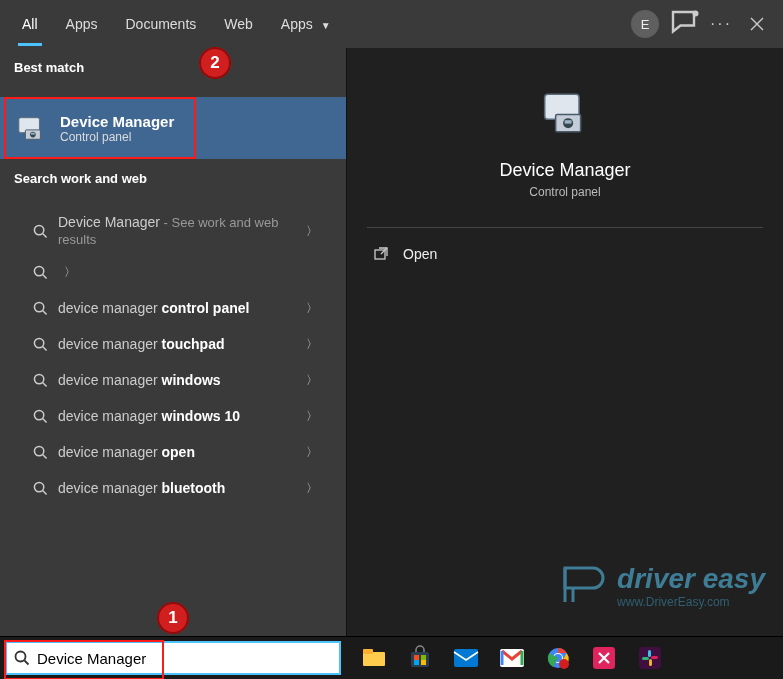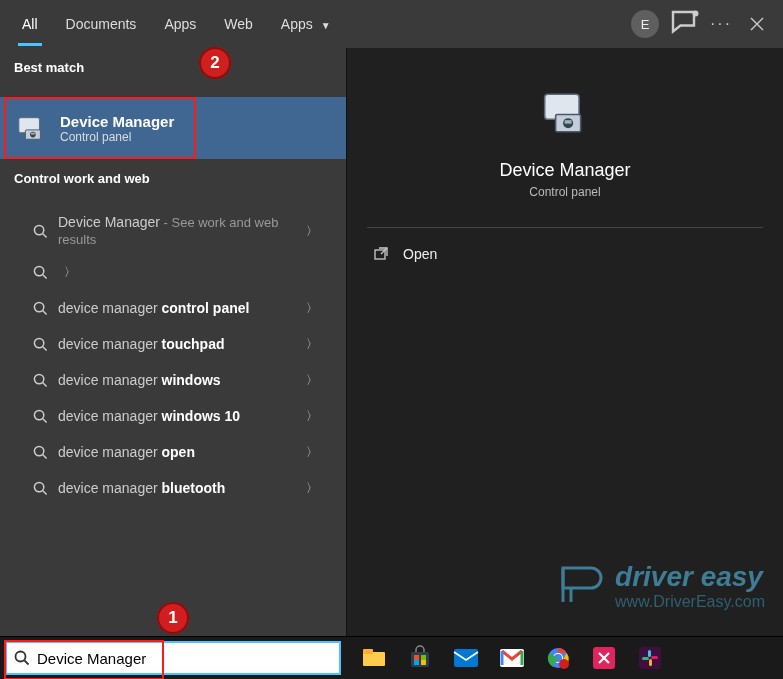--- a/index.html
+++ b/index.html
@@ -84,21 +84,21 @@
   .action .aico { width: 24px; display: flex; align-items: center; justify-content: center; margin-right: 10px; }
   .action .aico svg { width: 16px; height: 16px; }
 
   
   .watermark {
     position: absolute; right: 18px; bottom: 22px; display: flex; align-items: center;
     color: #3b6b7e; font-style: italic; font-weight: 600;
   }
   .watermark .logo svg { width: 52px; height: 52px; margin-right: 8px; }
   .watermark .big { font-size: 28px; color: #3f7d96; }
-  .watermark .small { font-size: 16px; color: #2f5f72; font-style: normal; font-weight: 400; }
+  .watermark .small { font-size: 12px; color: #2f5f72; font-style: normal; font-weight: 400; }
 
   
   .bubble {
     position: absolute; width: 32px; height: 32px; border-radius: 50%;
     background: #d11e1e; color: #fff; font-weight: 700; font-size: 17px;
     display: flex; align-items: center; justify-content: center;
     box-shadow: 0 0 0 2px #8c0c0c inset; z-index: 50;
   }
   .bubble.b1 { left: 157px; top: 602px; }
   .bubble.b2 { left: 199px; top: 47px; }
@@ -128,22 +128,22 @@
   .tb-icon { width: 46px; height: 43px; display: flex; align-items: center; justify-content: center; cursor: pointer; }
 
   
   svg { overflow: visible; }
 </style>
 </head>
 <body>
 
 <div class="tabs">
   <div class="tab active">All</div>
+  <div class="tab">Apps</div>
   <div class="tab">Documents</div>
-  <div class="tab">Apps</div>
   <div class="tab">Web</div>
   <div class="tab">
     <span>Apps</span>
     <span class="chev">▼</span>
   </div>
   <div class="tabs-spacer"></div>
   <div class="avatar">E</div>
   <div class="titleicon">
     <svg viewBox="0 0 24 24" fill="none" stroke="#ccc" stroke-width="1.6">
       <path d="M4 4h14v9H9l-5 4V4z"></path>
@@ -172,21 +172,21 @@
           <rect x="16" y="21" width="4" height="2" fill="#9cb4c4"></rect>
         </svg>
       </div>
       <div>
         <div class="bm-title">Device Manager</div>
         <div class="bm-sub">Control panel</div>
       </div>
       <div class="bm-highlight"></div>
     </div>
 
-    <div class="section-header">Control work and web</div>
+    <div class="section-header">Search work and web</div>
 
     <div class="row first">
       <div class="sico">
         <svg viewBox="0 0 16 16" fill="none" stroke-width="1.6">
             <circle cx="6.5" cy="6.5" r="5"></circle>
             <path d="M10.5 10.5l4 4"></path>
           </svg>
       </div>
       <div class="txt">
         <span class="pre">Device Manager</span><span class="sub"> - See work and web results</span>

